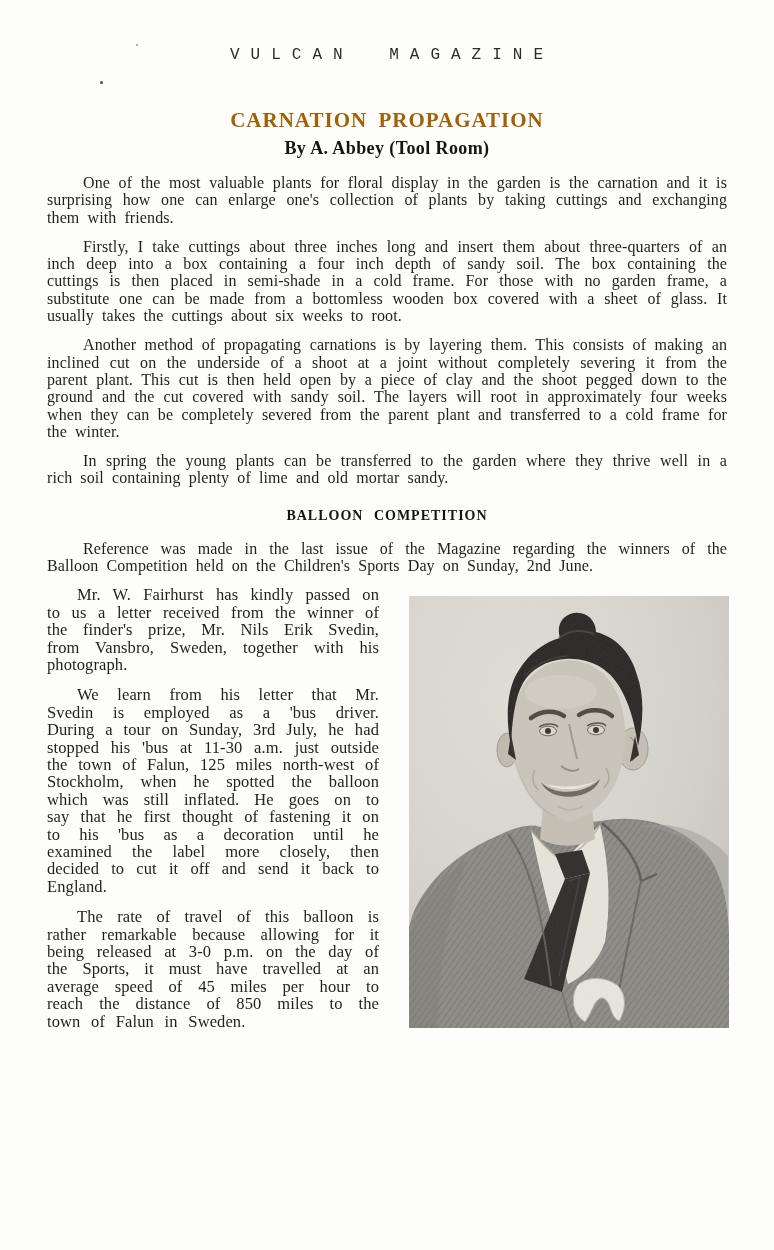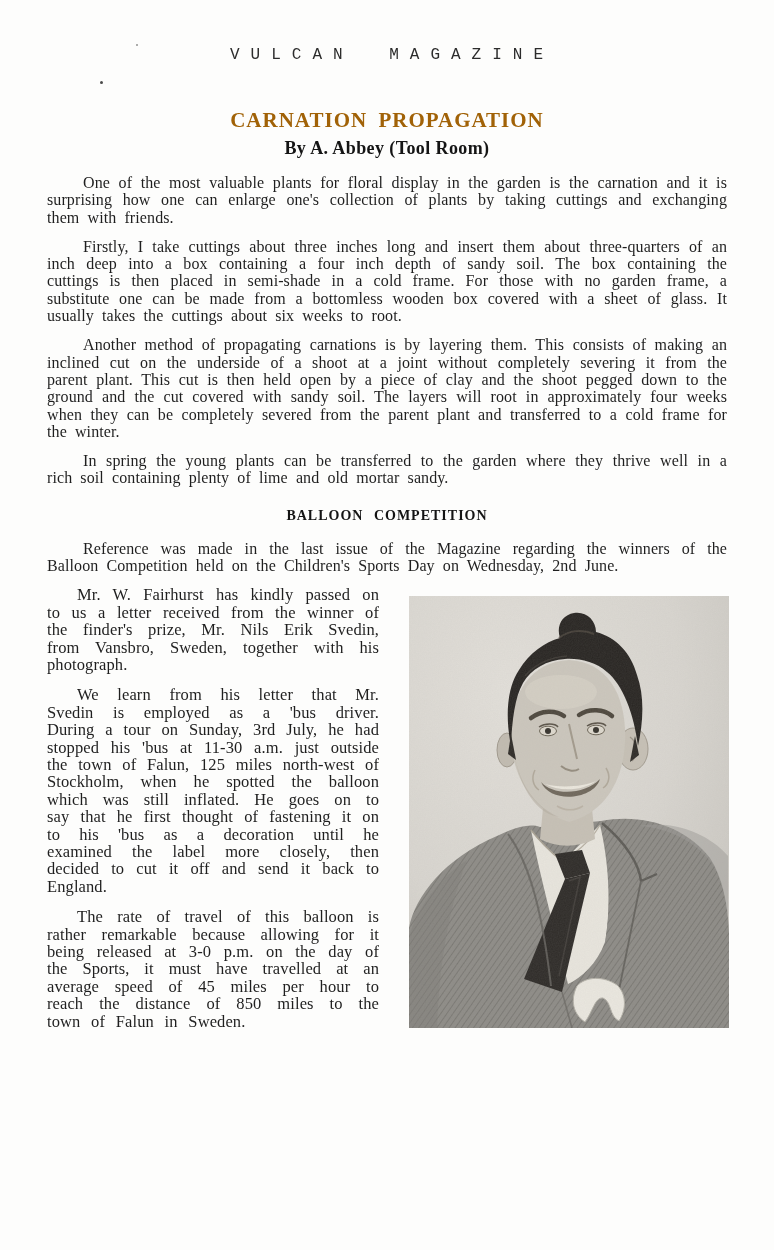--- a/index.html
+++ b/index.html
@@ -128,21 +128,21 @@
   <div class="body-copy">
     <p>One of the most valuable plants for floral display in the garden is the carnation and it is surprising how one can enlarge one's collection of plants by taking cuttings and exchanging them with friends.</p>
     <p>Firstly, I take cuttings about three inches long and insert them about three-quarters of an inch deep into a box containing a four inch depth of sandy soil. The box containing the cuttings is then placed in semi-shade in a cold frame.  For those with no garden frame, a substitute one can be made from a bottomless wooden box covered with a sheet of glass. It usually takes the cuttings about six weeks to root.</p>
     <p>Another method of propagating carnations is by layering them.  This consists of making an inclined cut on the underside of a shoot at a joint without completely severing it from the parent plant.  This cut is then held open by a piece of clay and the shoot pegged down to the ground and the cut covered with sandy soil.  The layers will root in approximately four weeks when they can be completely severed from the parent plant and transferred to a cold frame for the winter.</p>
     <p>In spring the young plants can be transferred to the garden where they thrive well in a rich soil containing plenty of lime and old mortar sandy.</p>
   </div>
 
   <div class="section-title">BALLOON COMPETITION</div>
 
   <div class="body-copy intro-copy">
-    <p>Reference was made in the last issue of the Magazine regarding the winners of the Balloon Competition held on the Children's Sports Day on Wednesday, 2nd June.</p>
+    <p>Reference was made in the last issue of the Magazine regarding the winners of the Balloon Competition held on the Children's Sports Day on Sunday, 2nd June.</p>
   </div>
 
   <div class="two-col">
     <div class="col-left">
       <p>Mr. W. Fairhurst has kindly passed on to us a letter received from the winner of the finder's prize, Mr. Nils Erik Svedin, from Vansbro, Sweden, together with his photograph.</p>
       <p>We learn from his letter that Mr. Svedin is employed as a 'bus driver. During a tour on Sunday, 3rd July, he had stopped his 'bus at 11-30 a.m. just outside the town of Falun, 125 miles north-west of Stockholm, when he spotted the balloon which was still inflated. He goes on to say that he first thought of fastening it on to his 'bus as a decoration until he examined the label more closely, then decided to cut it off and send it back to England.</p>
       <p>The rate of travel of this balloon is rather remarkable because allowing for it being released at 3-0 p.m. on the day of the Sports, it must have travelled at an average speed of 45 miles per hour to reach the distance of 850 miles to the town of Falun in Sweden.</p>
     </div>
 
     <div class="col-right">

